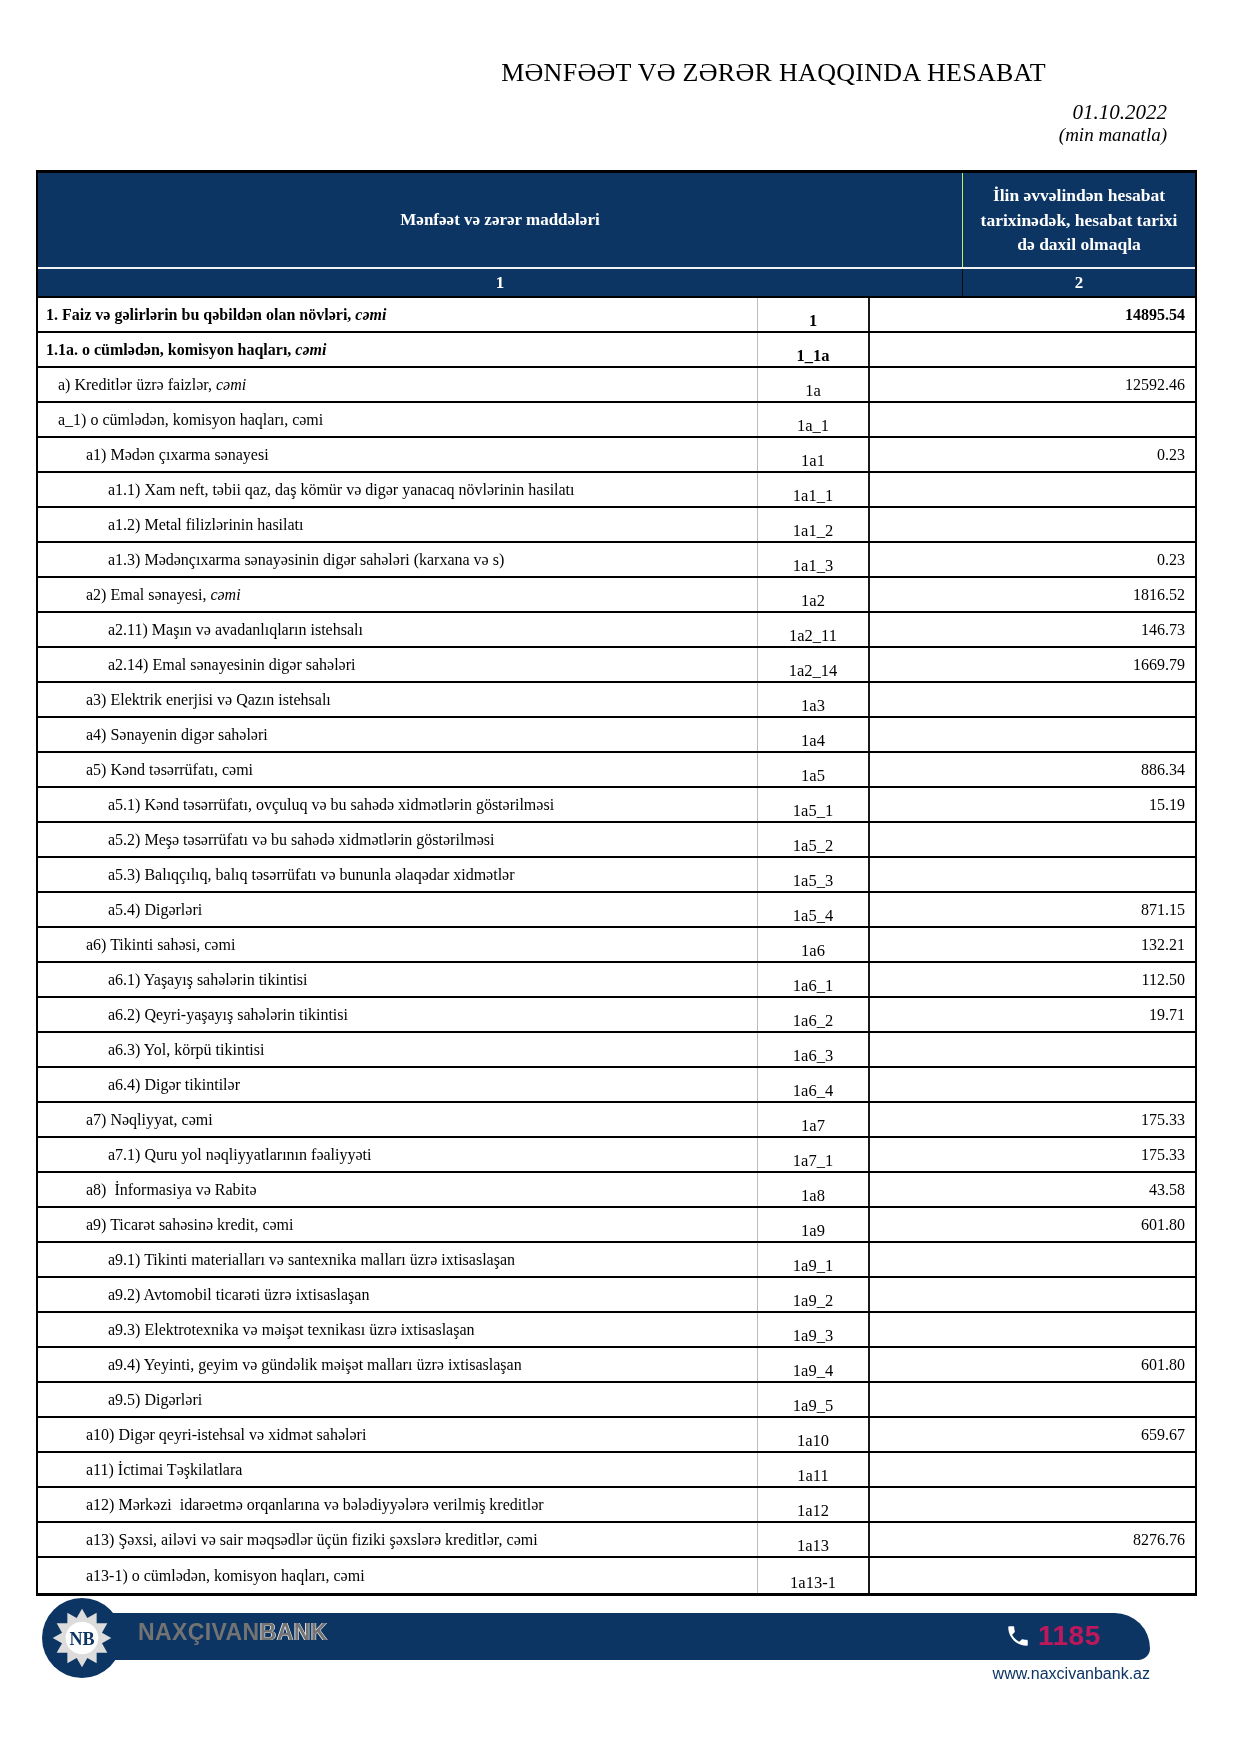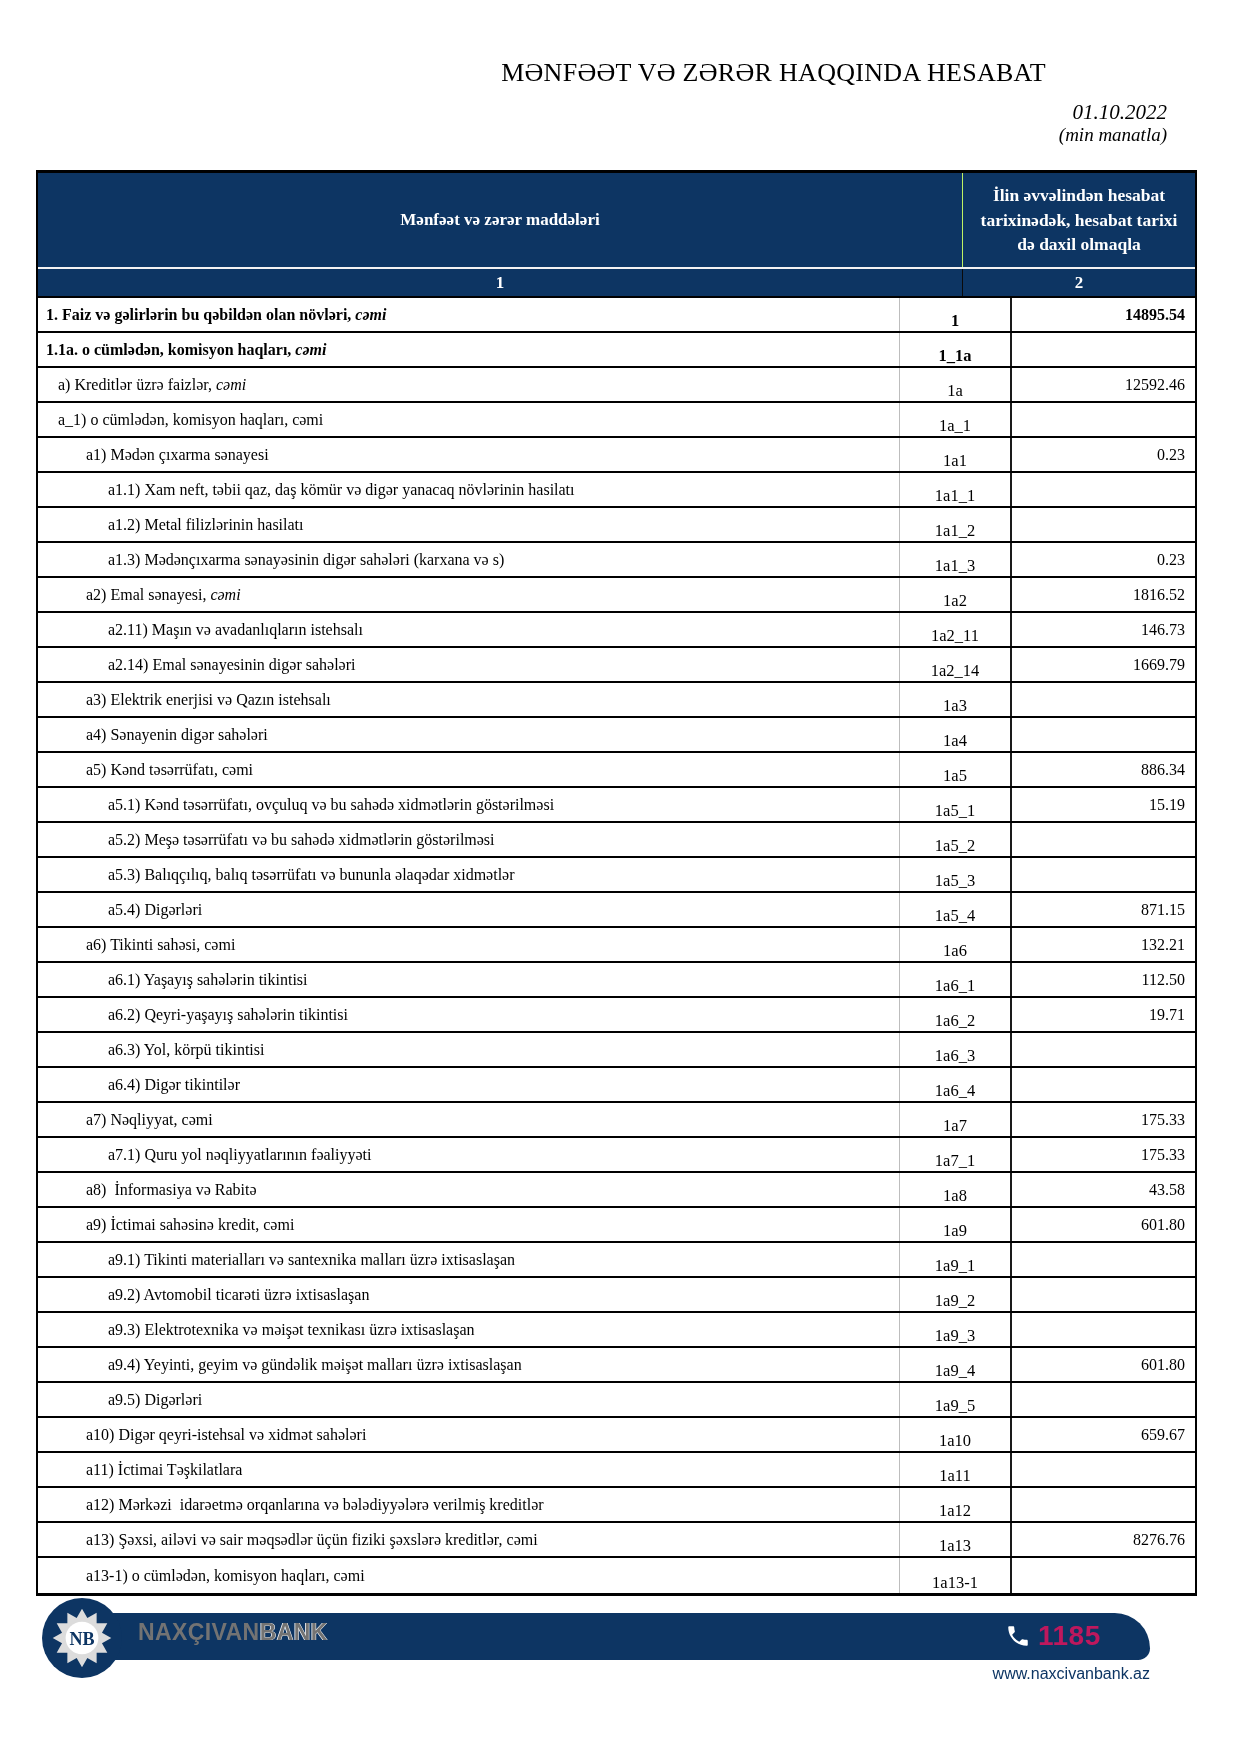--- a/index.html
+++ b/index.html
@@ -39,21 +39,21 @@
     display:flex; background: var(--navy); color:#fff; font-weight:bold;
     border-top: 2px solid #f2f2f2; border-bottom: 2px solid #000; height: 31px;
   }
   .subhead .s1 { width: 925px; border-right: 1px solid #0a0a0a; display:flex; align-items:center; justify-content:center; font-size: 17px; }
   .subhead .s2 { flex:1; display:flex; align-items:center; justify-content:center; font-size: 17px; }
 
   .trow { display:flex; height: 35px; border-bottom: 2px solid #000; font-size: 16px; }
   .trow:last-child { border-bottom: none; }
   .trow.bold { font-weight: bold; }
   .cell.label {
-    width: 862px; border-right: 1px solid #bdbdbd;
+    width: 720px; border-right: 1px solid #bdbdbd;
     display:flex; align-items:center; white-space: nowrap; overflow:hidden;
   }
   .cell.label .it { font-style: italic; white-space: pre; }
   .cell.label span { white-space: pre; }
   .ind0 { padding-left: 8px; }
   .ind1 { padding-left: 20px; }
   .ind2 { padding-left: 48px; }
   .ind3 { padding-left: 70px; }
   .cell.code {
     width: 112px; border-right: 2px solid #1a1a1a;
@@ -293,21 +293,21 @@
       </div>
       <div class="trow">
         <div class="cell label ind2">
           <span>a8)  İnformasiya və Rabitə</span>
         </div>
         <div class="cell code">1a8</div>
         <div class="cell value">43.58</div>
       </div>
       <div class="trow">
         <div class="cell label ind2">
-          <span>a9) İctimai sahəsinə kredit, cəmi</span>
+          <span>a9) Ticarət sahəsinə kredit, cəmi</span>
         </div>
         <div class="cell code">1a9</div>
         <div class="cell value">601.80</div>
       </div>
       <div class="trow">
         <div class="cell label ind3">
           <span>a9.1) Tikinti materialları və santexnika malları üzrə ixtisaslaşan</span>
         </div>
         <div class="cell code">1a9_1</div>
         <div class="cell value"></div>

